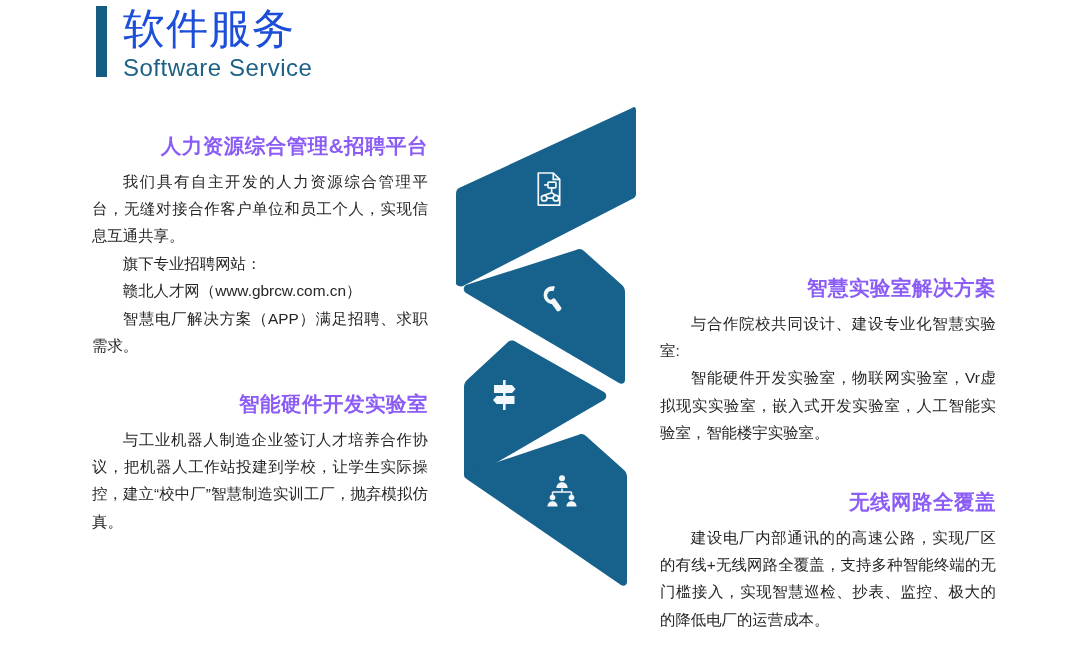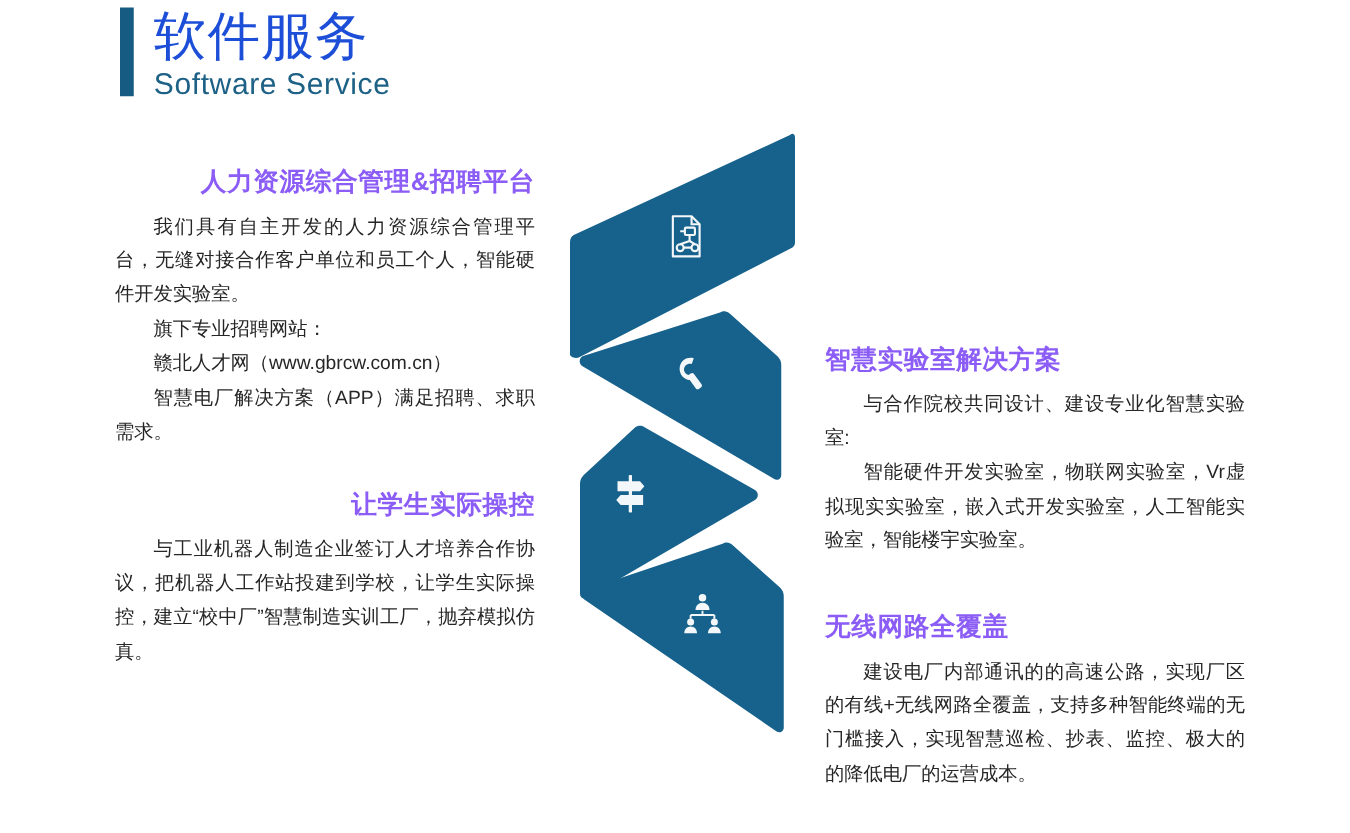--- a/index.html
+++ b/index.html
@@ -67,21 +67,21 @@
   }
   .block .title {
     color: #8b5cf6;
     font-weight: bold;
     font-size: 20.5px;
     letter-spacing: 0.5px;
     margin: 0 0 9px 0;
     line-height: 1.2;
   }
   .block.left .title { text-align: right; }
-  .block.right .title { text-align: left; }
+  .block.right .title { text-align: right; }
   .block .body {
     color: #262626;
     font-size: 15.4px;
     line-height: 1.78;
     margin: 0;
     text-align: justify;
     text-justify: inter-ideograph;
   }
   .block .body p {
     margin: 0;
@@ -166,29 +166,29 @@
       <path d="M-0.6,31.5 C-0.6,28.4 1.7,26.2 4.5,26.2 C7.3,26.2 9.6,28.4 9.6,31.5 Z"></path>
       <circle cx="23.5" cy="22.5" r="2.8"></circle>
       <path d="M18.4,31.5 C18.4,28.4 20.7,26.2 23.5,26.2 C26.3,26.2 28.6,28.4 28.6,31.5 Z"></path>
     </g>
   </svg>
 </div>
 
 <div class="block left" id="block-hr">
   <h2 class="title">人力资源综合管理&amp;招聘平台</h2>
   <div class="body">
-    <p>我们具有自主开发的人力资源综合管理平台，无缝对接合作客户单位和员工个人，智能硬件开发实验室。</p>
+    <p>我们具有自主开发的人力资源综合管理平台，无缝对接合作客户单位和员工个人，实现信息互通共享。</p>
     <p>旗下专业招聘网站：</p>
     <p>赣北人才网（www.gbrcw.com.cn）</p>
     <p>智慧电厂解决方案（APP）满足招聘、求职需求。</p>
   </div>
 </div>
 
 <div class="block left" id="block-mfg">
-  <h2 class="title">让学生实际操控</h2>
+  <h2 class="title">智能硬件开发实验室</h2>
   <div class="body">
     <p>与工业机器人制造企业签订人才培养合作协议，把机器人工作站投建到学校，让学生实际操控，建立“校中厂”智慧制造实训工厂，抛弃模拟仿真。</p>
   </div>
 </div>
 
 <div class="block right" id="block-lab">
   <h2 class="title">智慧实验室解决方案</h2>
   <div class="body">
     <p>与合作院校共同设计、建设专业化智慧实验室:</p>
     <p>智能硬件开发实验室，物联网实验室，Vr虚拟现实实验室，嵌入式开发实验室，人工智能实验室，智能楼宇实验室。</p>

